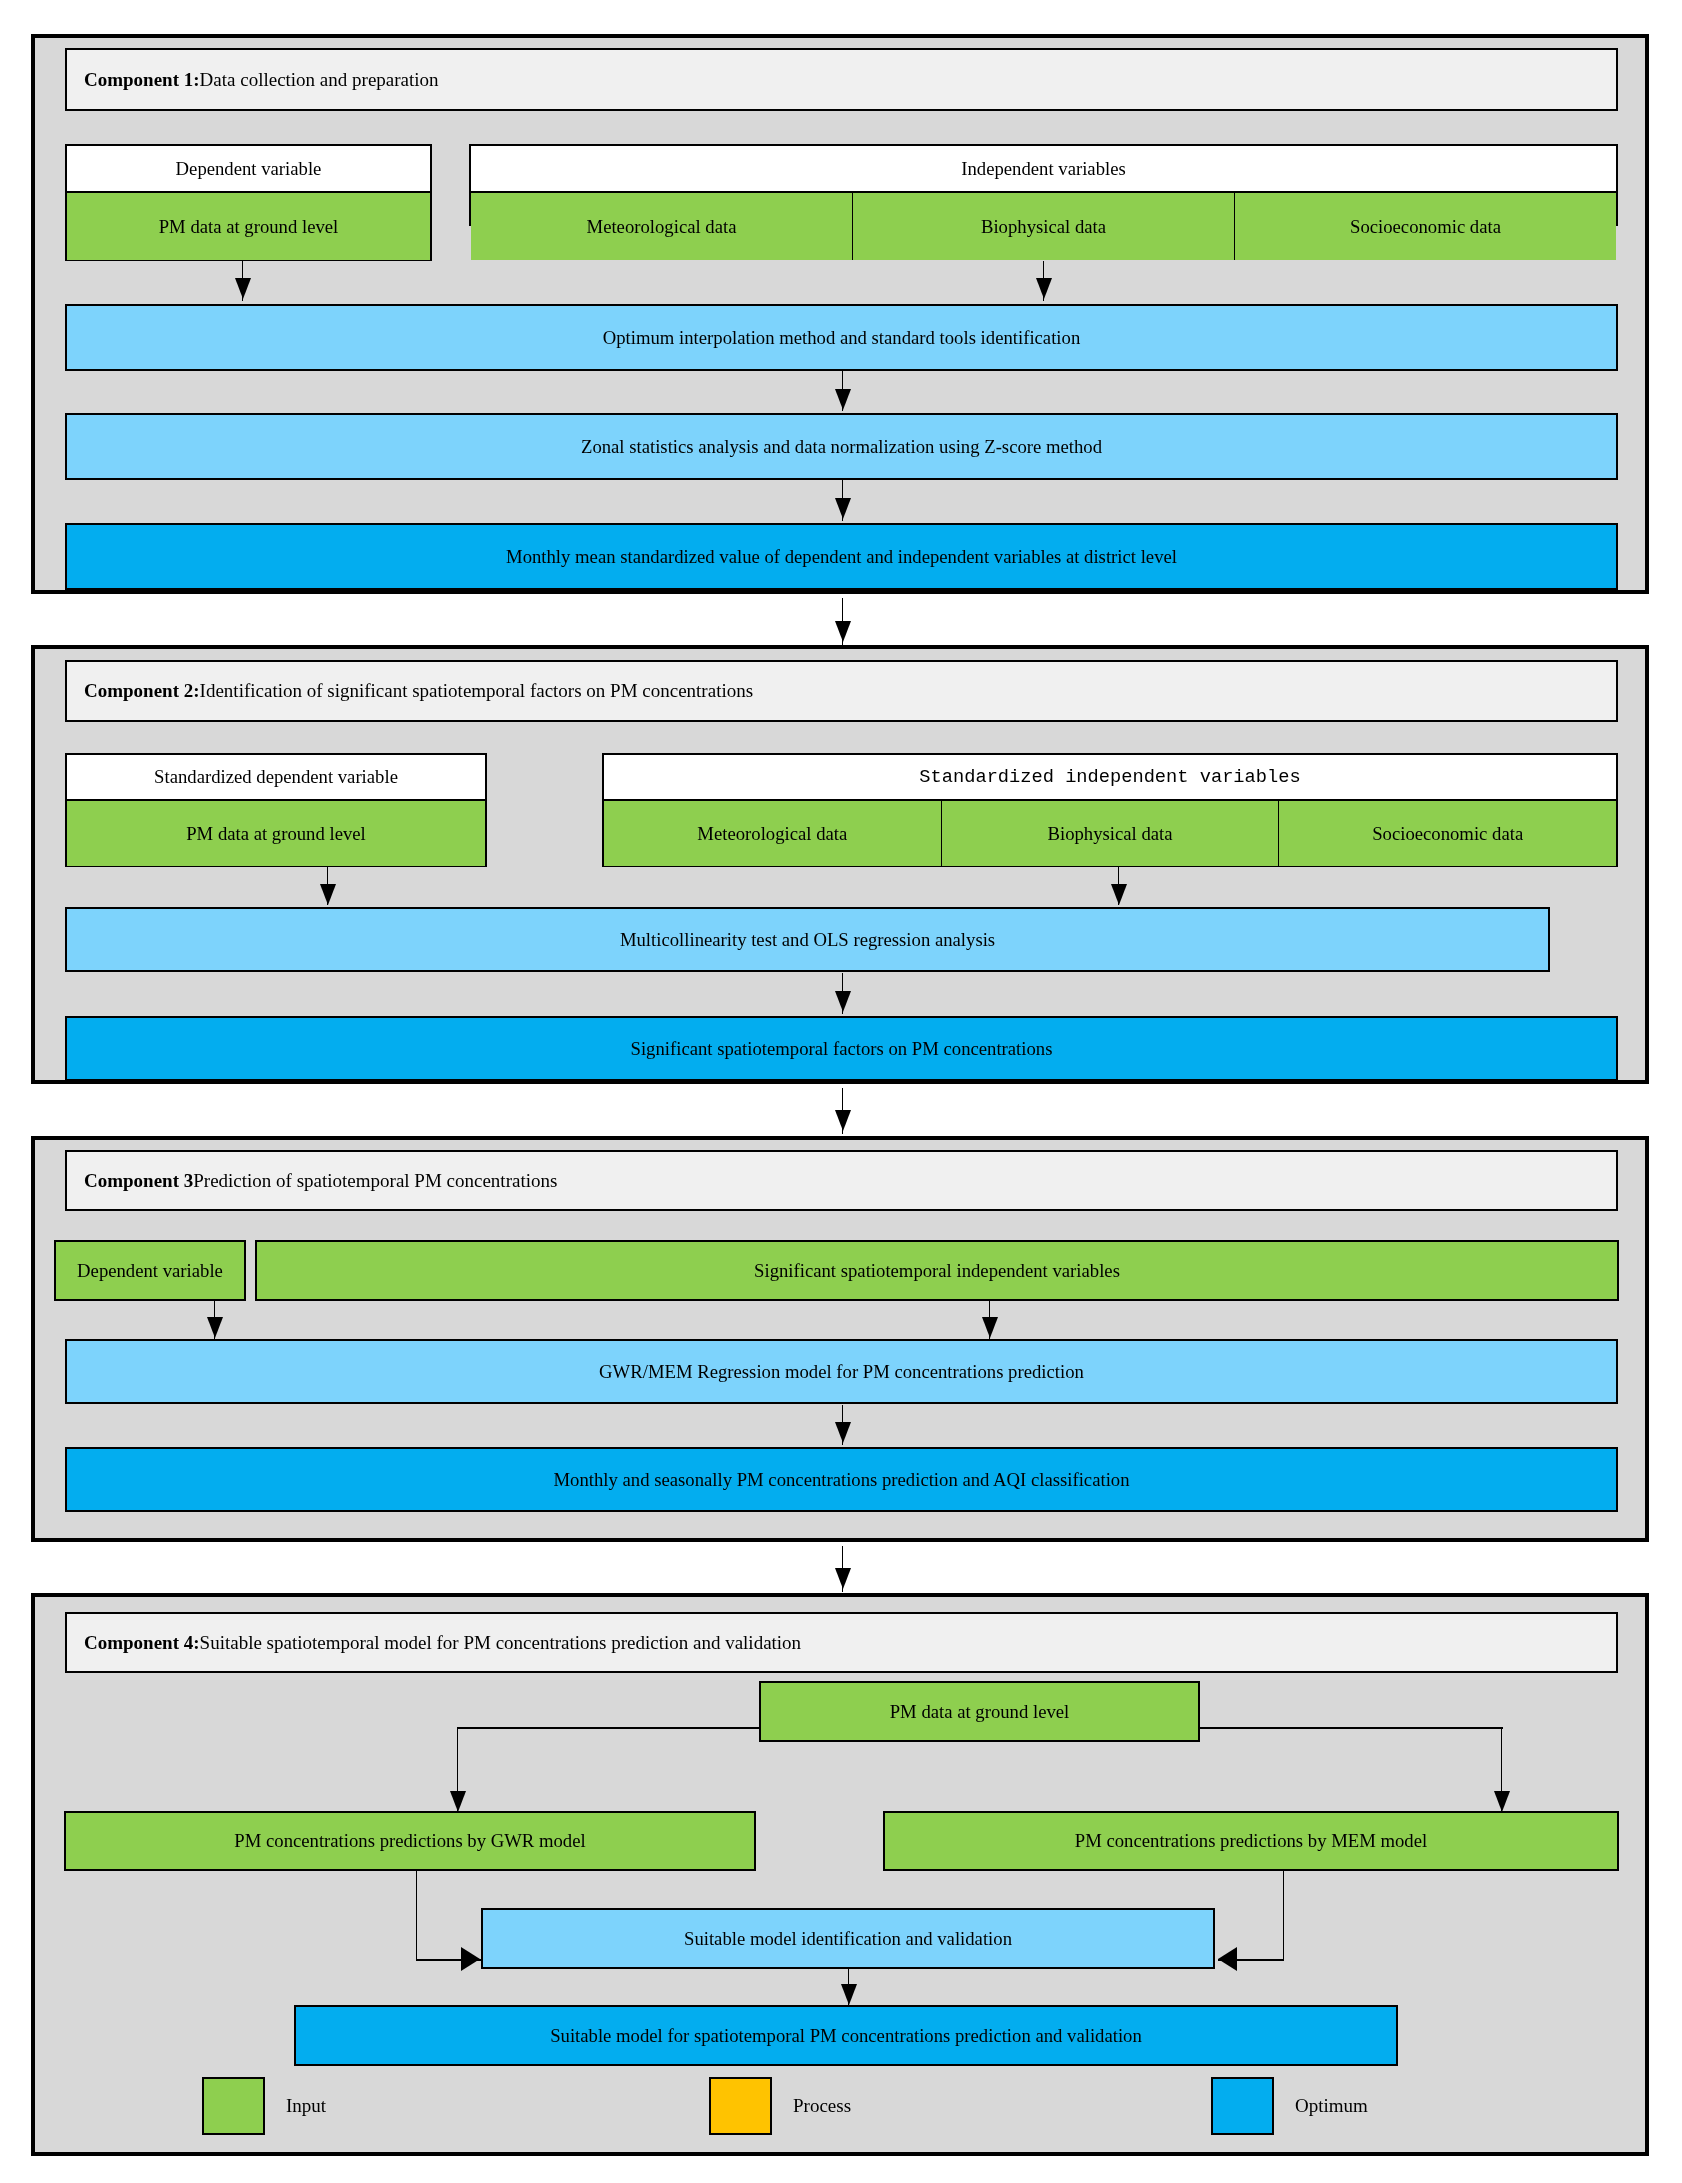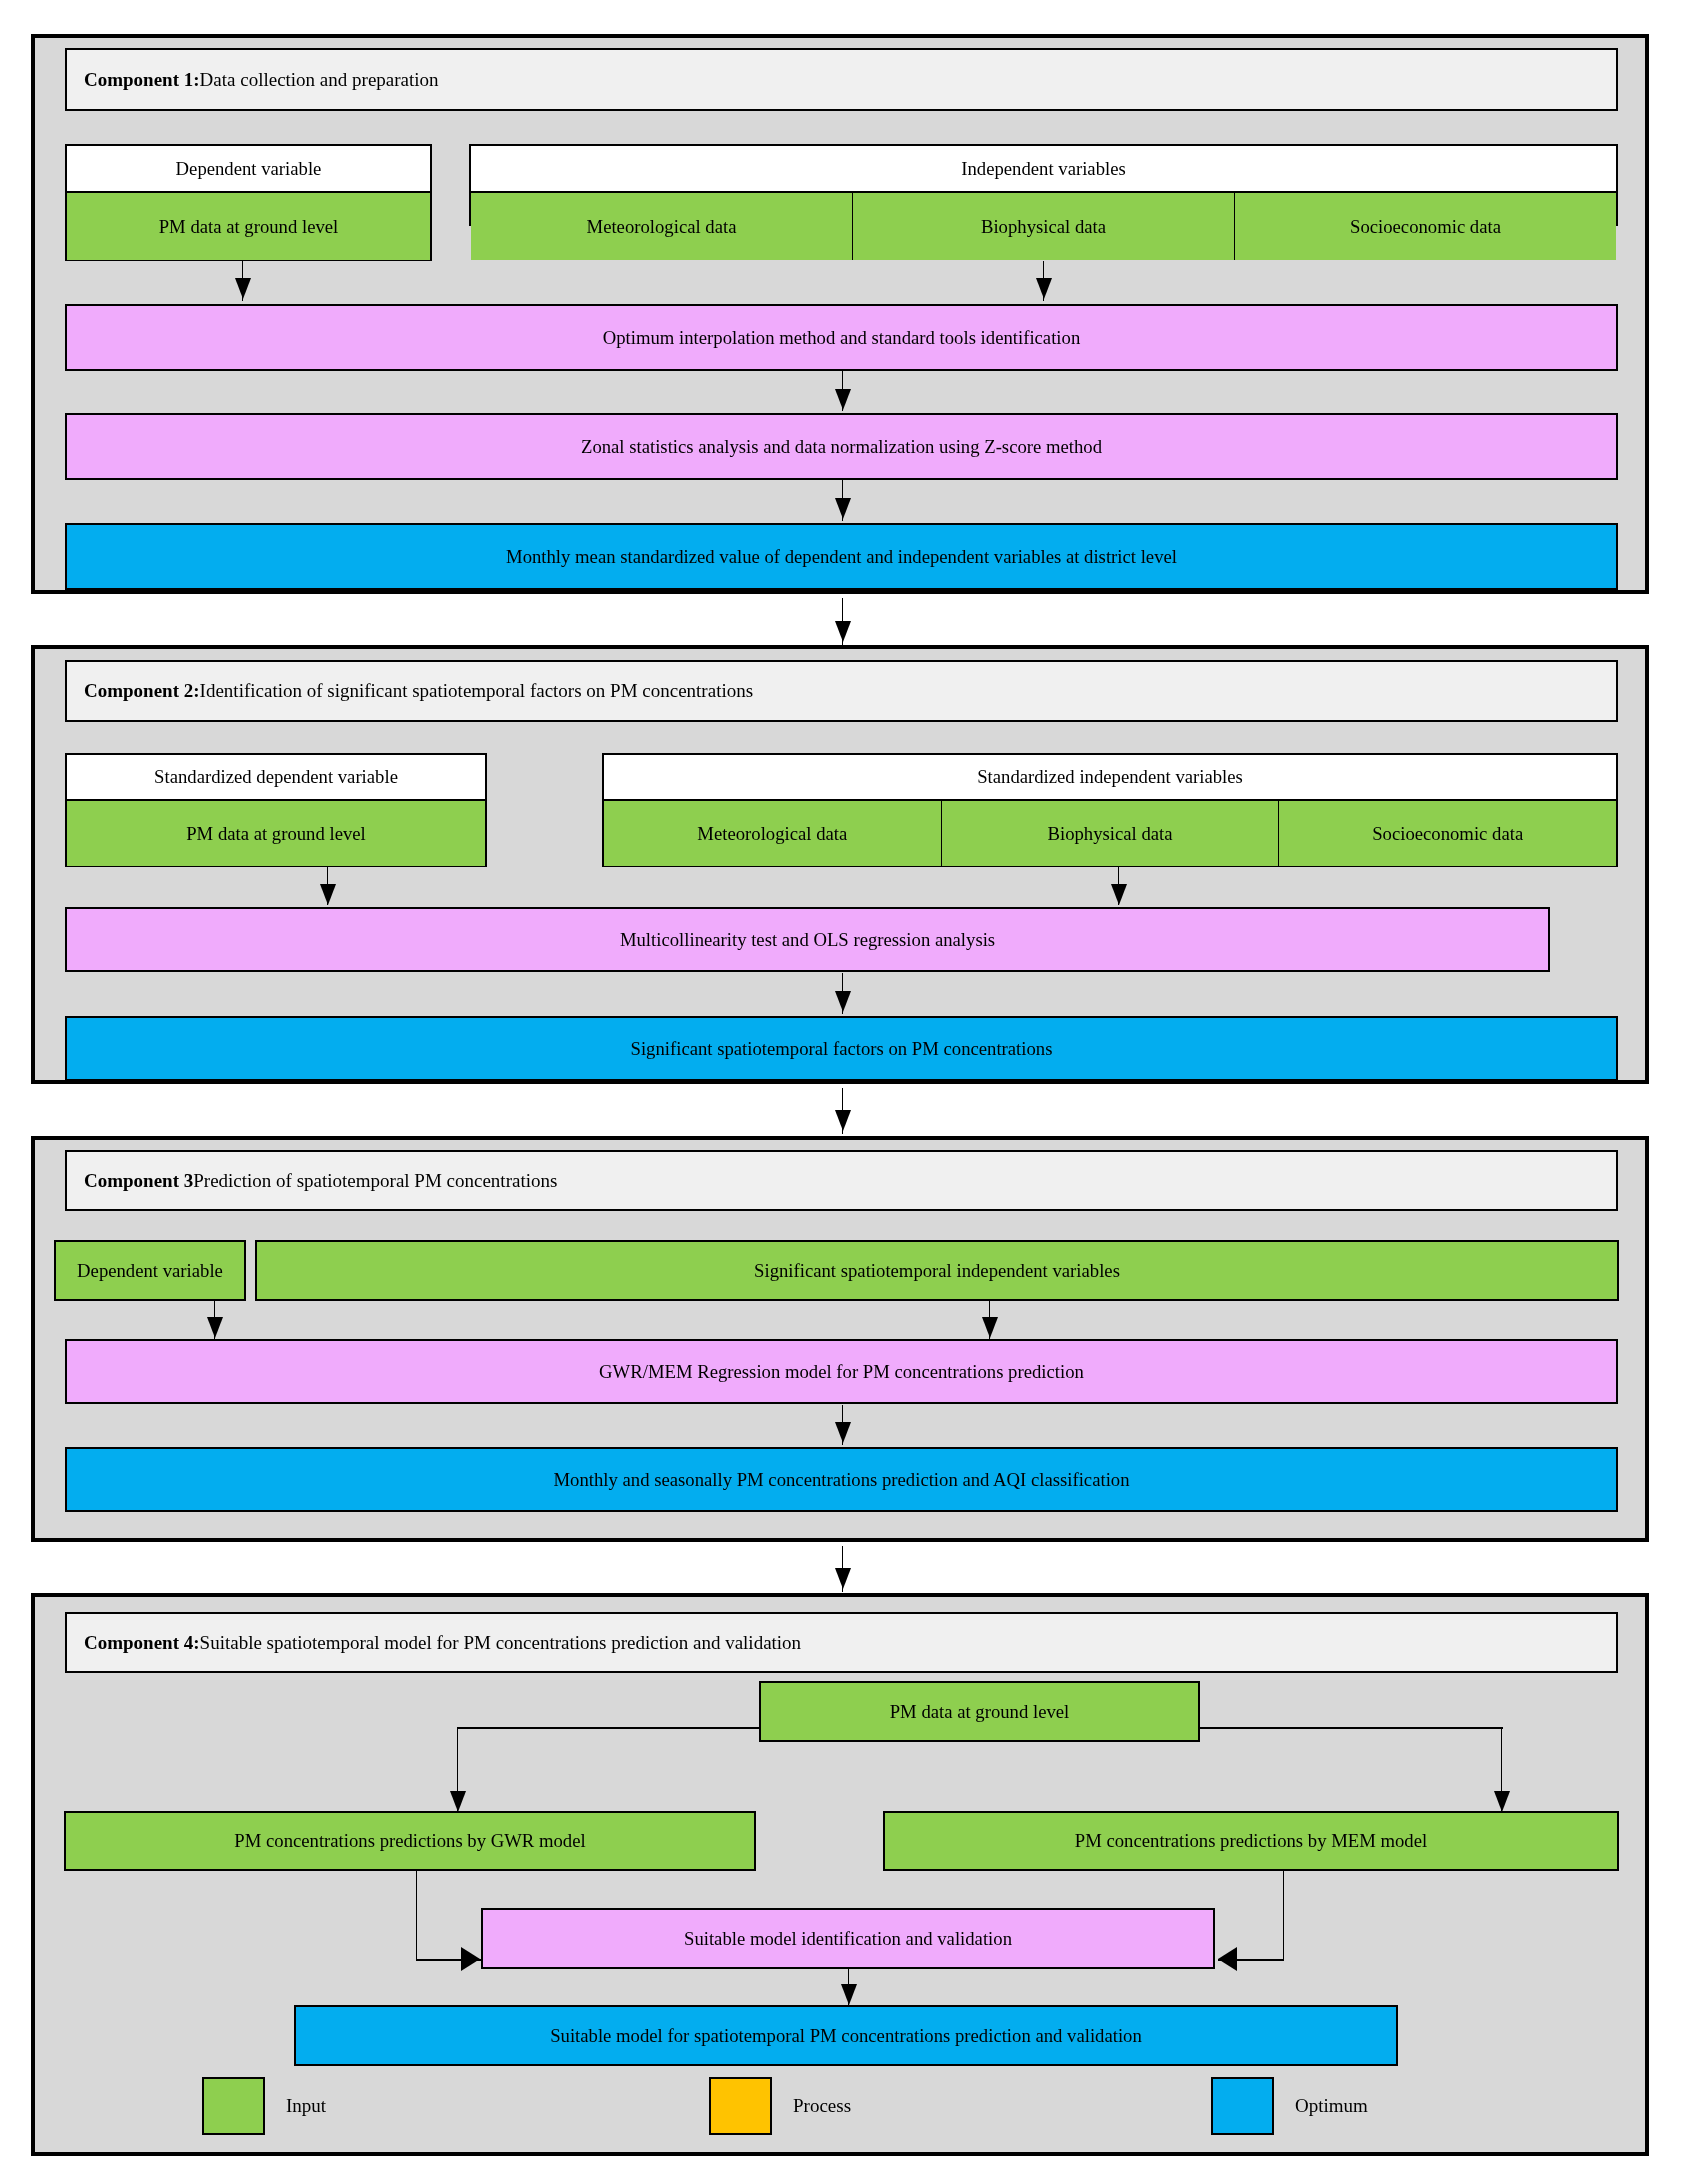--- a/index.html
+++ b/index.html
@@ -24,21 +24,21 @@
     box-sizing:border-box;
     border:2.3px solid #000;
     display:flex;align-items:center;justify-content:center;
     text-align:center;
     line-height:1.15;
     font-size:18.7px;
     padding:0 6.5px;
   }
   .node.hdr{background:#f0f0f0;justify-content:flex-start;padding-left:17px;font-size:19px;}
   .node.input{background:#8ecf4f;}
-  .node.process{background:#f0abfc;}
+  .node.process{background:#7dd3fc;}
   .node.output{background:#03adef;}
   .hdr b{font-weight:bold;}
   .hdr .rest{font-weight:normal;}
 
   
   .group{position:absolute;box-sizing:border-box;border:2.3px solid #000;background:#fff;}
   .group .cap{
     display:flex;align-items:center;justify-content:center;
     width:100%;box-sizing:border-box;font-size:18.7px;text-align:center;
     border-bottom:2.3px solid #000;
@@ -135,21 +135,21 @@
   </div>
 
   <div class="group" style="left:65px;top:753px;width:422px;height:114px;">
     <div class="cap" style="height:46px;">Standardized dependent variable</div>
     <div class="row" style="height:65px;">
       <div class="cell" style="flex:1 1 0;">PM data at ground level</div>
     </div>
   </div>
 
   <div class="group" style="left:602px;top:753px;width:1016px;height:114px;">
-    <div class="cap" style="height:46px;">Standardized independent variables</div>
+    <div class="cap" style="height:46px;font-family:Liberation Mono, monospace;">Standardized independent variables</div>
     <div class="row" style="height:65px;">
       <div class="cell" style="flex:1 1 0;">Meteorological data</div>
       <div class="cell" style="flex:1 1 0;">Biophysical data</div>
       <div class="cell" style="flex:1 1 0;">Socioeconomic data</div>
     </div>
   </div>
 
   <div class="vline" style="left:327px;top:867px;height:38px;"></div>
   <div class="arrowdown" style="left:320px;top:884px;"></div>
   <div class="vline" style="left:1118px;top:867px;height:38px;"></div>

